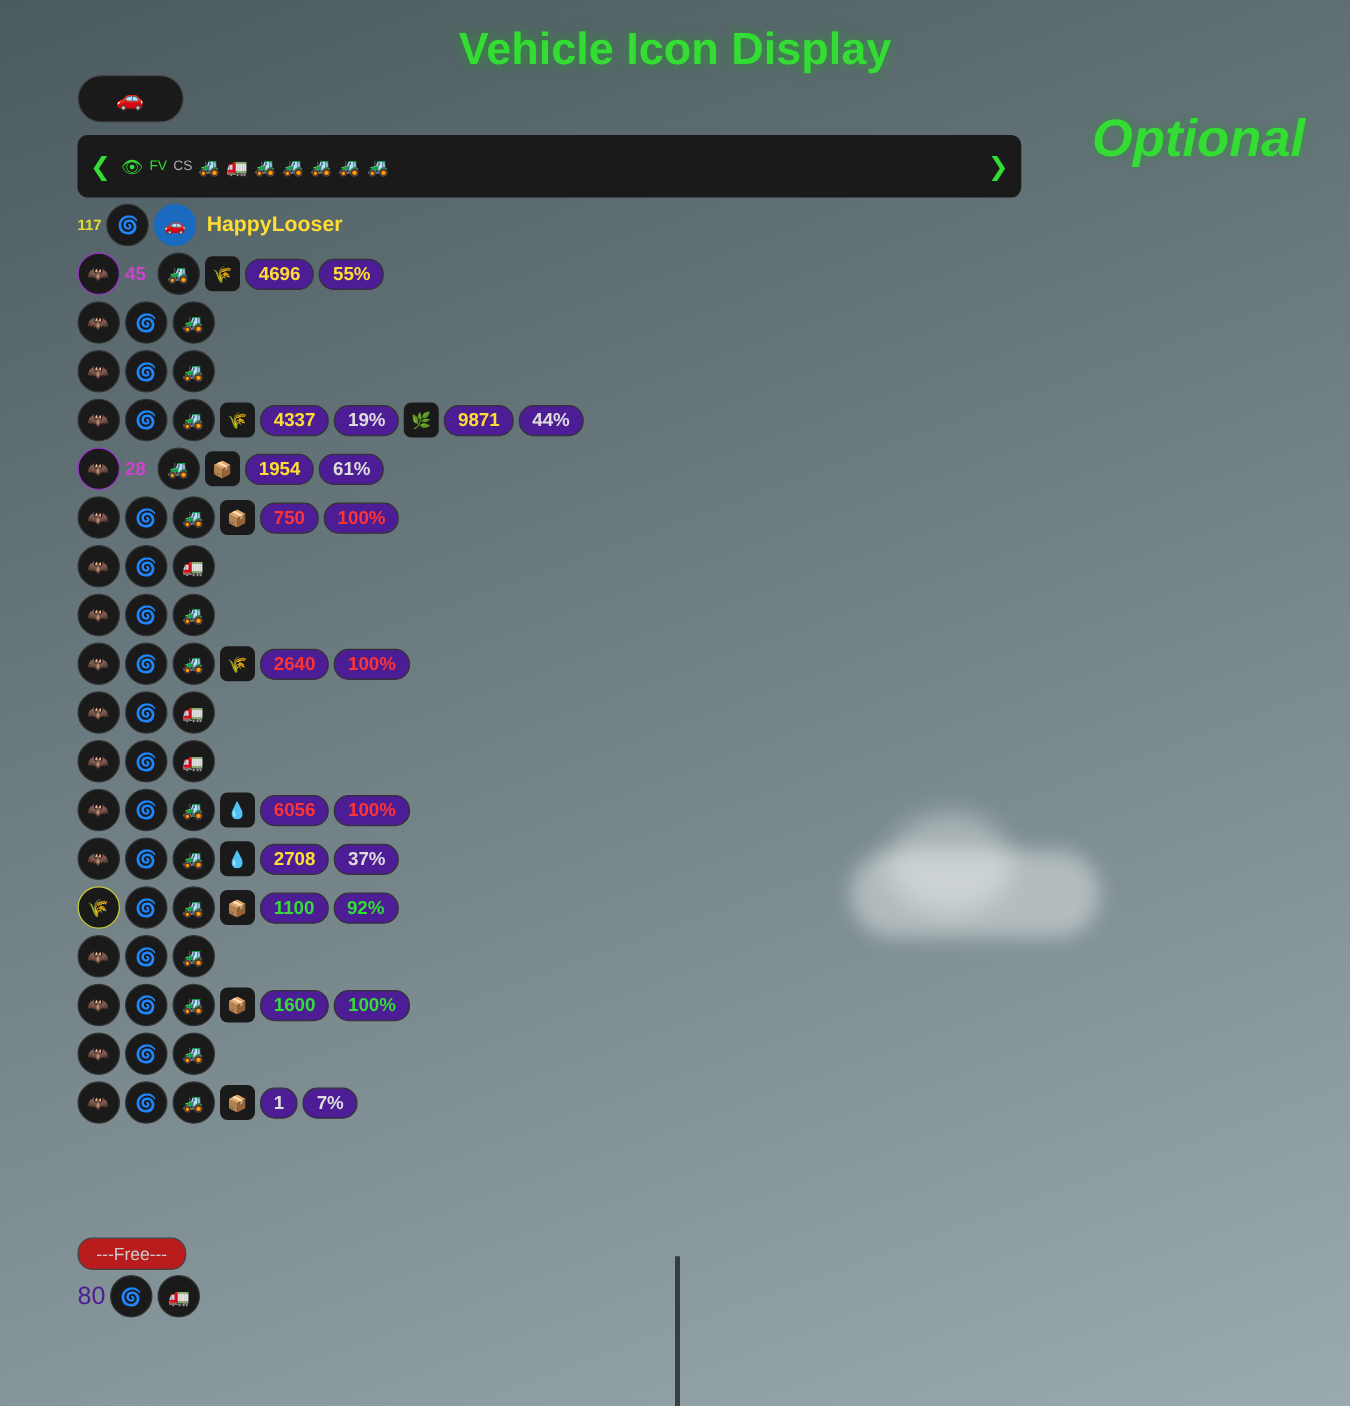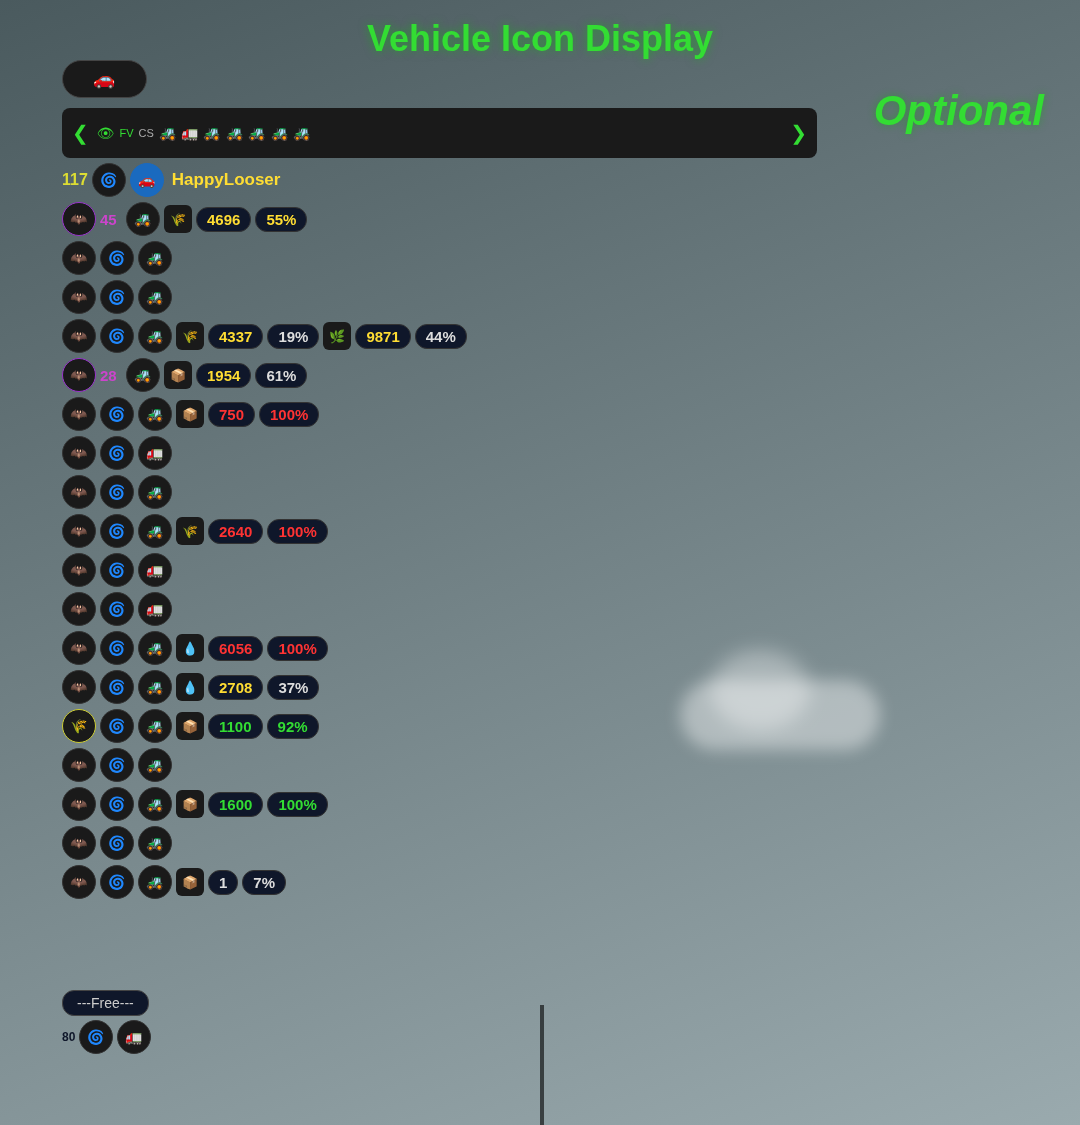--- a/index.html
+++ b/index.html
@@ -168,21 +168,21 @@
     
     .player-name {
       color: #ffdd33;
       font-size: 17px;
       font-weight: bold;
       margin-left: 4px;
     }
 
     
     .pill {
-      background: #0f172a;
+      background: #4c1d95;
       border-radius: 12px;
       padding: 3px 10px;
       font-size: 15px;
       font-weight: bold;
       display: inline-block;
       border: 1px solid #333;
     }
     .pill.yellow { color: #ffdd33; }
     .pill.green { color: #33dd33; }
     .pill.red { color: #ff3333; }
@@ -191,37 +191,37 @@
     
     .free-section {
       position: absolute;
       top: 990px;
       left: 62px;
       display: flex;
       flex-direction: column;
       gap: 4px;
     }
     .free-btn {
-      background: #0f172a;
+      background: #b91c1c;
       border: 1px solid #444;
       border-radius: 12px;
       padding: 4px 14px;
       color: #cccccc;
       font-size: 14px;
       display: inline-block;
     }
     .free-row {
       display: flex;
       align-items: center;
       gap: 4px;
     }
     .free-num {
-      color: #0f172a;
-      font-size: 12px;
-      font-weight: bold;
+      color: #4c1d95;
+      font-size: 20px;
+      font-weight: normal;
     }
 
     
     .res-icon {
       width: 28px;
       height: 28px;
       background: #1a1a1a;
       border-radius: 6px;
       display: flex;
       align-items: center;
@@ -262,21 +262,21 @@
     <span class="nav-icon">🚜</span>
     <span class="nav-icon">🚜</span>
     <span class="nav-icon">🚜</span>
   </div>
   <span class="nav-arrow">❯</span>
 </div>
 
 <div class="panel">
 
   <div class="row">
-    <span style="color:#dddd33;font-size:16px;font-weight:bold;">117</span>
+    <span style="color:#dddd33;font-size:12px;font-weight:bold;">117</span>
     <div class="icon-circle">🌀</div>
     <div class="icon-circle" style="background:#1a6abf;border-color:#1a6abf;">🚗</div>
     <span class="player-name">HappyLooser</span>
   </div>
 
   <div class="row">
     <div class="icon-circle purple">🦇</div>
     <span class="num-badge" style="color:#cc44cc;">45</span>
     <div class="icon-circle">🚜</div>
     <div class="res-icon wheat">🌾</div>

